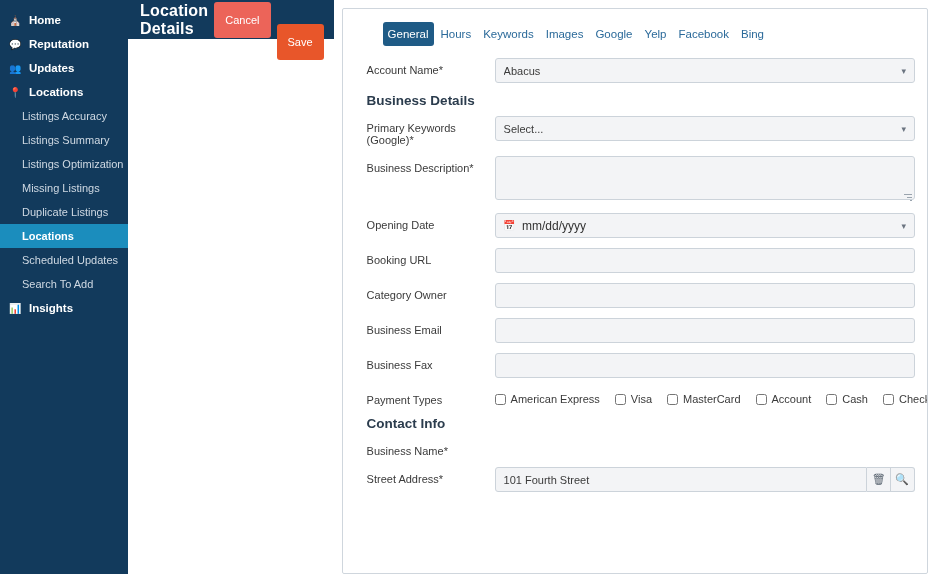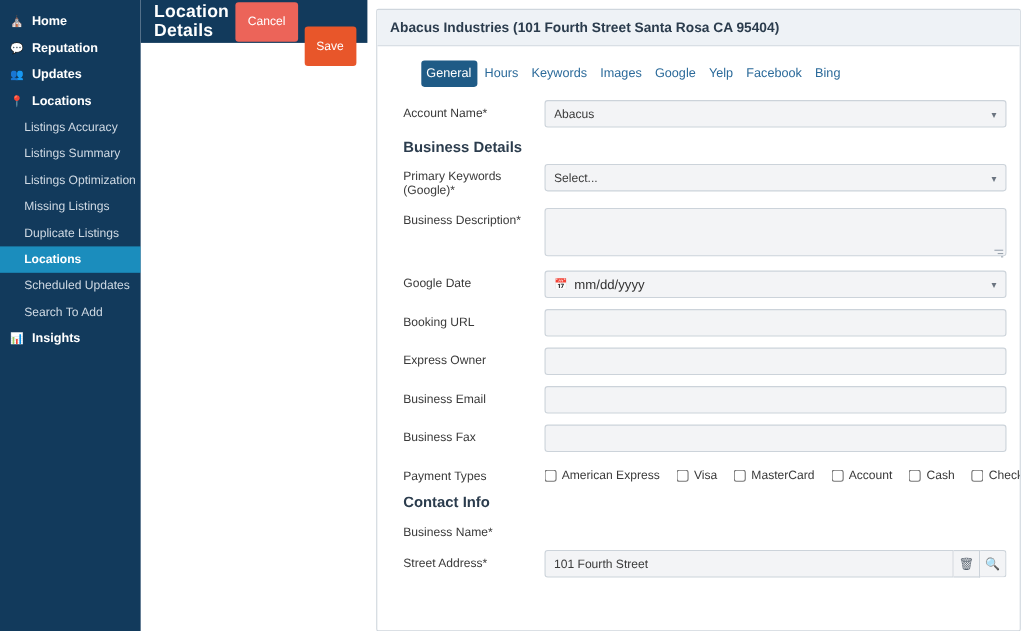--- a/index.html
+++ b/index.html
@@ -301,21 +301,20 @@
     <div id="page-header">
       <div class="title">Location Details</div>
       <div class="spacer"></div>
       <button class="hdr-btn cancel">Cancel</button>
       <button class="hdr-btn save">Save</button>
     </div>
 
     <div id="content">
       <div class="panel">
 
-        <div class="panel-head">Abacus Industries (101 Fourth Street Santa Rosa CA 95404)</div>
 
         <div class="panel-body">
 
           <div class="tabs">
             <div class="tab active">General</div>
             <div class="tab">Hours</div>
             <div class="tab">Keywords</div>
             <div class="tab">Images</div>
             <div class="tab">Google</div>
             <div class="tab">Yelp</div>
@@ -347,39 +346,39 @@
               <textarea class="inp" style=""></textarea>
               <span class="resize-handle">
                   <i></i>
                   <i></i>
                   <i></i>
                 </span>
             </div>
           </div>
 
           <div class="row">
-            <div class="lbl">Google Date</div>
+            <div class="lbl">Opening Date</div>
             <div class="fld sel-wrap">
               <div class="date-box">
                 <span style="font-size:10px;color:#55606c;">📅</span>
                 <span>mm/dd/yyyy</span>
               </div>
               <span class="caret">▾</span>
             </div>
           </div>
 
           <div class="row">
             <div class="lbl">Booking URL</div>
             <div class="fld">
               <input class="inp" value="" style="">
             </div>
           </div>
 
           <div class="row">
-            <div class="lbl">Express Owner</div>
+            <div class="lbl">Category Owner</div>
             <div class="fld">
               <input class="inp" value="" style="">
             </div>
           </div>
 
           <div class="row">
             <div class="lbl">Business Email</div>
             <div class="fld">
               <input class="inp" value="" style="">
             </div>

